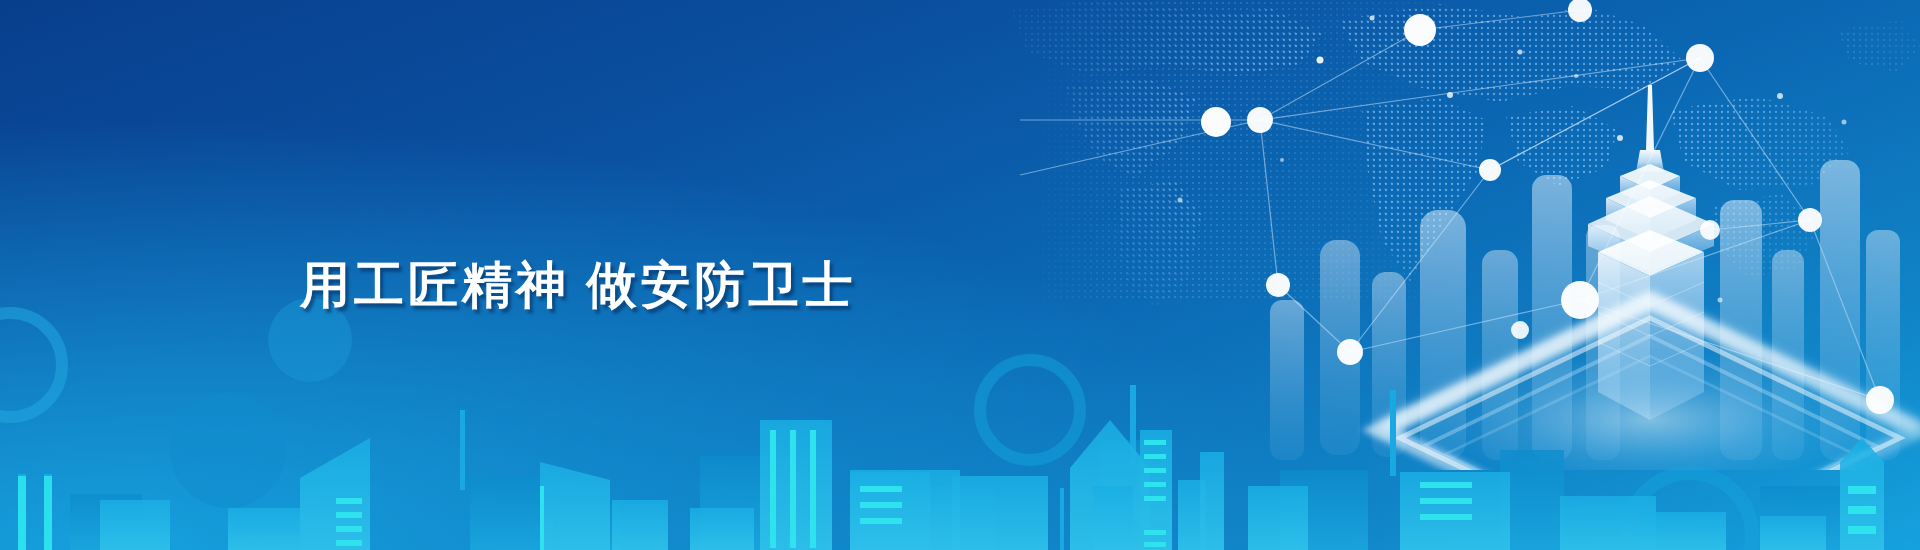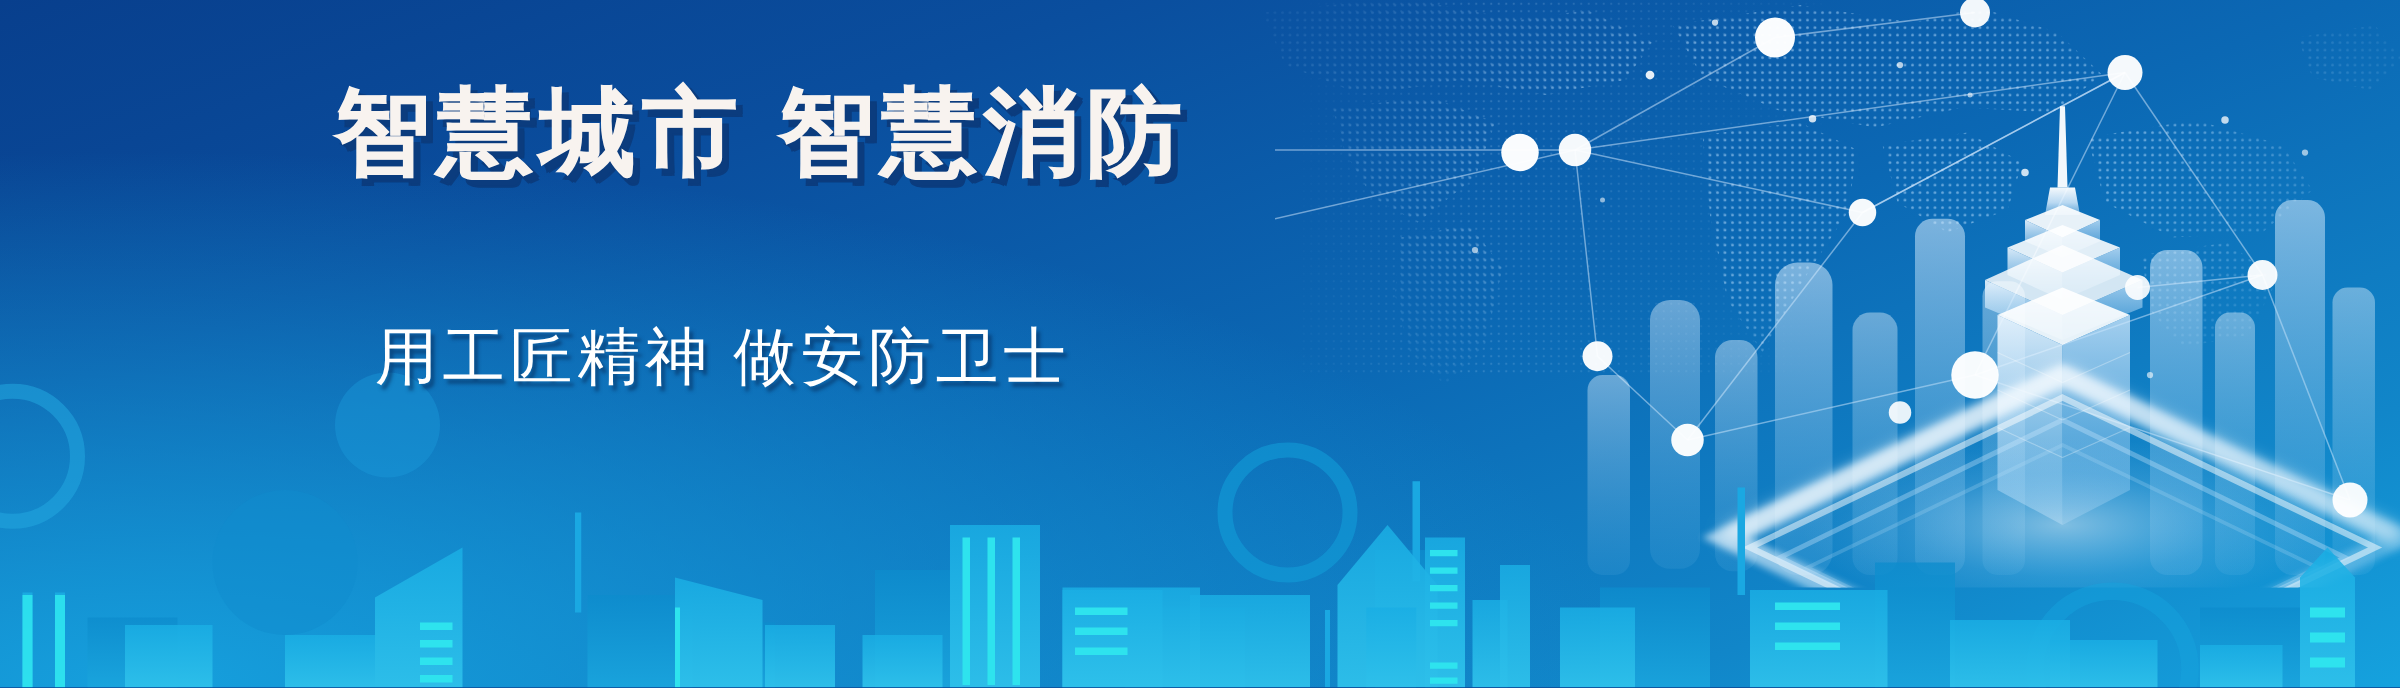--- a/index.html
+++ b/index.html
@@ -57,21 +57,21 @@
        6px 6px 0 #0b3c7e,
        4px 6px 0 #0b3c7e,
        6px 4px 0 #0b3c7e;
     -webkit-text-stroke:1px #f8f3ef;
   }
 
   .subline{
     position:absolute;left:300px;top:252px;
     font-family:"Liberation Serif","DejaVu Serif",serif;
     font-size:50px;
-    font-weight:normal;
+    font-weight:bold;
     letter-spacing:4px;
     color:#ffffff;
     white-space:nowrap;
     text-shadow:3px 4px 3px rgba(5,40,86,.55);
   }
 </style>
 </head>
 <body>
 
 <div class="banner">
@@ -359,17 +359,16 @@
         <rect x="1420" y="224" width="52" height="6"></rect>
 
         <rect x="1848" y="196" width="28" height="8"></rect>
         <rect x="1848" y="216" width="28" height="8"></rect>
         <rect x="1848" y="236" width="28" height="8"></rect>
       </g>
     </svg>
   </div>
 
   <div class="copy">
-    <div class="headline">智慧城市 智慧消防</div>
     <div class="subline">用工匠精神 做安防卫士</div>
   </div>
 
 </div>
 
 </body></html>

